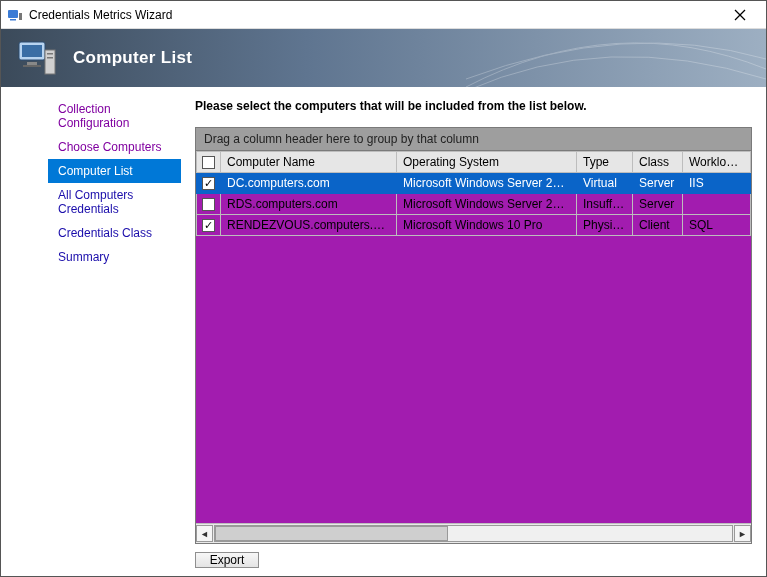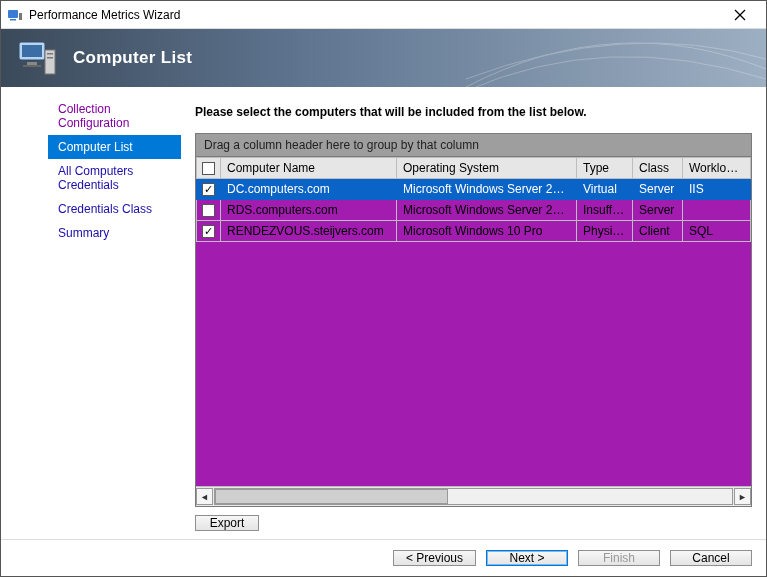--- a/index.html
+++ b/index.html
@@ -11,21 +11,21 @@
   .titlebar .close { width:40px; height:28px; display:flex; align-items:center; justify-content:center; cursor:pointer; }
   .banner { height:58px; background:linear-gradient(90deg, #3b4a5a 0%, #5f7590 40%, #9dafc2 100%); display:flex; align-items:center; padding:0 14px; color:#fff; position:relative; overflow:hidden; }
   .banner .server-icon { width:44px; height:44px; margin-right:14px; display:flex; align-items:center; justify-content:center; }
   .banner-title { font-size:17px; font-weight:bold; letter-spacing:0.3px; }
   .banner .swirl { position:absolute; right:0; top:0; width:300px; height:58px; opacity:0.25; pointer-events:none; }
   .body { flex:1; display:flex; min-height:0; }
   .sidebar { width:180px; padding:10px 0; display:flex; flex-direction:column; }
   .nav-item { padding:5px 10px; color:#1a0dab; cursor:pointer; font-size:12px; line-height:14px;margin-left:47px; }
   .nav-item.visited { color:#8000a0; }
   .nav-item.active { background:#0078d7; color:#fff; }
-  .main { flex:1; padding:18px 14px 8px 14px; display:flex; flex-direction:column; min-width:0; }
+  .main { flex:1; padding:12px 14px 8px 14px; display:flex; flex-direction:column; min-width:0; }
   .instr { font-weight:bold; font-size:12px; margin-bottom:14px; }
   .sel-row { display:flex; align-items:center; margin-bottom:10px; }
   .sel-lbl { font-size:12px; }
   .sel-val { margin-left:22px; font-size:12px; }
   .search { margin-left:auto; width:240px; height:22px; border:1px solid #555; font-size:12px; font-style:italic; color:#777; padding:2px 6px; }
   .grid-wrap { border:1px solid #7a7a7a; flex:1; display:flex; flex-direction:column; min-height:0; background:#a21caf; }
   .group-bar { background:#9e9e9e; color:#222; font-size:12px; padding:4px 8px; border-bottom:1px solid #7a7a7a; }
   .grid { flex:1; overflow:auto; position:relative; }
   table { border-collapse:collapse; width:100%; table-layout:fixed; }
   th, td { border:1px solid #bdbdbd; font-size:12px; padding:3px 6px; text-align:left; white-space:nowrap; overflow:hidden; text-overflow:ellipsis; height:20px; }
@@ -51,21 +51,21 @@
 <div class="window">
 
   <div class="titlebar">
     <span class="appicon">
       <svg width="16" height="16" viewBox="0 0 16 16">
           <rect x="1" y="3" width="10" height="8" fill="#3a7bd5" rx="1"></rect>
           <rect x="3" y="12" width="6" height="1.5" fill="#3a7bd5"></rect>
           <rect x="12" y="6" width="3" height="7" fill="#777"></rect>
         </svg>
     </span>
-    <span class="title">Performance Metrics Wizard</span>
+    <span class="title">Credentials Metrics Wizard</span>
     <div class="close">
       <svg width="12" height="12" viewBox="0 0 12 12">
           <line x1="1" y1="1" x2="11" y2="11" stroke="#000" stroke-width="1.2"></line>
           <line x1="11" y1="1" x2="1" y2="11" stroke="#000" stroke-width="1.2"></line>
         </svg>
     </div>
   </div>
 
   <div class="banner">
     <span class="server-icon">
@@ -83,20 +83,21 @@
     <svg class="swirl" viewBox="0 0 300 58">
         <path d="M0,58 Q150,-20 300,40" stroke="#fff" stroke-width="1" fill="none"></path>
         <path d="M0,50 Q160,-10 300,30" stroke="#fff" stroke-width="1" fill="none"></path>
         <path d="M0,62 Q140,0 300,50" stroke="#fff" stroke-width="1" fill="none"></path>
       </svg>
   </div>
 
   <div class="body">
     <div class="sidebar">
       <div class="nav-item visited">Collection Configuration</div>
+      <div class="nav-item visited">Choose Computers</div>
       <div class="nav-item active">Computer List</div>
       <div class="nav-item">All Computers Credentials</div>
       <div class="nav-item">Credentials Class</div>
       <div class="nav-item">Summary</div>
     </div>
 
     <div class="main">
       <div class="instr">Please select the computers that will be included from the list below.</div>
 
 
@@ -134,21 +135,21 @@
               <tr>
                 <td class="chkcol"><span class="chk"></span></td>
                 <td>RDS.computers.com</td>
                 <td>Microsoft Windows Server 2019 S...</td>
                 <td>Insuffici...</td>
                 <td>Server</td>
                 <td></td>
               </tr>
               <tr>
                 <td class="chkcol"><span class="chk checked"></span></td>
-                <td>RENDEZVOUS.steijvers.com</td>
+                <td>RENDEZVOUS.computers.com</td>
                 <td>Microsoft Windows 10 Pro</td>
                 <td>Physical</td>
                 <td>Client</td>
                 <td>SQL</td>
               </tr>
             </tbody>
           </table>
         </div>
         <div class="hscroll">
           <div class="arrow">◄</div>
@@ -158,20 +159,14 @@
           <div class="arrow">►</div>
         </div>
       </div>
 
       <div class="export-row">
         <button class="btn">Export</button>
       </div>
     </div>
   </div>
 
-  <div class="footer">
-    <button class="btn">&lt; Previous</button>
-    <button class="btn default">Next &gt;</button>
-    <button class="btn disabled" disabled="">Finish</button>
-    <button class="btn">Cancel</button>
-  </div>
 
 </div>
 
 </body></html>

